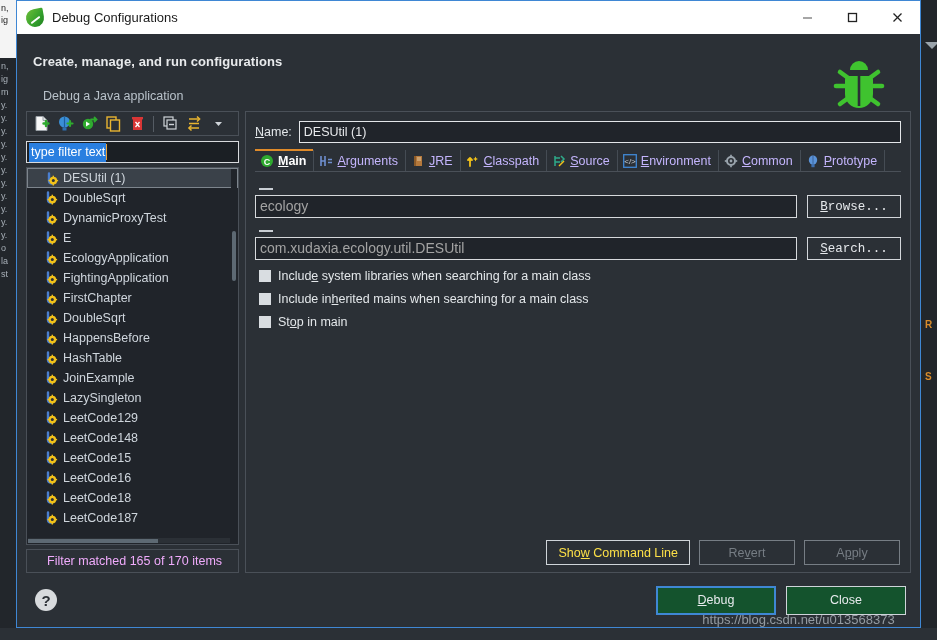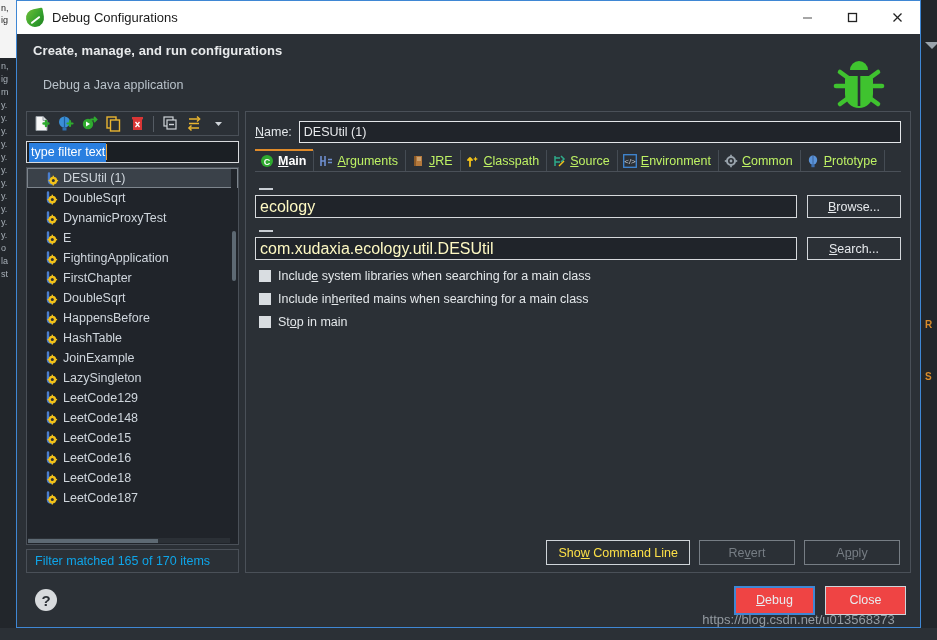--- a/index.html
+++ b/index.html
@@ -88,21 +88,21 @@
   .win-btn {
     width: 45px; height: 33px;
     display: flex; align-items: center; justify-content: center;
     color: #222; font-size: 13px; flex: none;
   }
   .win-btn svg { display: block; }
 
   
   #header {
     height: 73px; background: #2b3036; position: relative; flex: none;
-    padding: 9px 0 0 16px;
+    padding: 20px 0 0 16px;
   }
   #header-title {
     font-size: 13px; font-weight: bold; color: #e8eaec; letter-spacing: .1px;
   }
   #header-sub {
     font-size: 12.5px; color: #b9c2ca; margin-top: 20px; padding-left: 10px;
   }
   #bug-mascot {
     position: absolute; right: 30px; top: 20px; width: 62px; height: 62px;
   }
@@ -167,21 +167,21 @@
     position: absolute; left: 1px; right: 8px; bottom: 1px; height: 5px;
     background: #2b3036;
   }
   #tree-hthumb {
     position: absolute; left: 0; bottom: 0; width: 130px; height: 4px;
     background: #5d6973;
   }
   #filter-status {
     margin-top: 4px; height: 24px; border: 1px solid #4a5058;
     background: #2b3036; display: flex; align-items: center;
-    padding-left: 8px; color: #0ea5e9; font-size: 12.5px; flex: none;
+    padding-left: 20px; color: #f0abfc; font-size: 12.5px; flex: none;
   }
 
   
   #right-col {
     flex: 1; border: 1px solid #4a5058; background: #2b3036;
     display: flex; flex-direction: column; min-width: 0;
     padding: 9px 9px 7px 9px;
   }
   #name-row { display: flex; align-items: center; gap: 7px; flex: none; }
   #name-label { font-size: 12.5px; color: #e3e7ea; }
@@ -193,48 +193,48 @@
     font-family: "Liberation Sans", sans-serif;
   }
 
   #tabs {
     margin-top: 7px; height: 22px; display: flex; align-items: stretch;
     border-bottom: 1px solid #4a5058; flex: none;
   }
   .tab {
     display: flex; align-items: center; gap: 4px;
     padding: 0 7px 0 5px;
-    font-size: 12.5px; color: #bef264;
+    font-size: 12.5px; color: #c4b5fd;
     border-right: 1px solid #454c54;
     position: relative;
   }
   .tab.active { color: #ffffff; font-weight: bold; }
   .tab.active::after {
     content: ""; position: absolute; left: 0; right: 0; top: -1px; height: 2px;
     background: #e08b2a;
   }
   .tab u { text-decoration: underline; }
   .tab-ico { width: 14px; height: 14px; flex: none; }
 
   #tab-content { flex: 1; position: relative; padding-top: 4px; min-height: 0; }
 
   .field-label-dash {
     width: 14px; height: 2px; background: #c9ced4; margin: 12px 0 5px 4px;
   }
   .field-row { display: flex; align-items: center; gap: 10px; }
   .field-input {
     flex: 1; height: 23px; background: #20242a; border: 1px solid #d6d9dc;
-    color: #fef9c3; font-size: 16px; padding: 0 4px; line-height: 21px;
+    color: #a3a3a3; font-size: 14px; padding: 0 4px; line-height: 21px;
     font-family: "Liberation Sans", sans-serif;
   }
   .side-btn {
     width: 94px; height: 23px; background: #2b3036;
     border: 1px solid #d3d7db; color: #e6e9ec; font-size: 12.5px;
     display: flex; align-items: center; justify-content: center;
-    font-family: Liberation Sans, sans-serif;
+    font-family: Liberation Mono, monospace;
   }
   .side-btn u { text-decoration: underline; }
 
   .cb-row { display: flex; align-items: center; gap: 7px; margin-top: 9px; padding-left: 4px; }
   .cb-box {
     width: 12px; height: 12px; background: #d9dde1; border: 1px solid #d9dde1;
     flex: none;
   }
   .cb-label { font-size: 12.5px; color: #e3e7ea; }
   .cb-label u { text-decoration: underline; }
@@ -259,21 +259,21 @@
   }
   #help-icon {
     width: 22px; height: 22px; border-radius: 50%;
     background: #d8dbde; color: #2b3036;
     font-size: 15px; font-weight: bold;
     display: flex; align-items: center; justify-content: center;
     flex: none; font-family: "Liberation Sans", sans-serif;
   }
   #footer-spacer { flex: 1; }
   .footer-btn {
-    width: 81px; height: 29px; background: #ef4444;
+    width: 120px; height: 29px; background: #14532d;
     border: 1px solid #cfd4d9; color: #e8ebee; font-size: 12.5px;
     display: flex; align-items: center; justify-content: center;
     margin-left: 10px; font-family: "Liberation Sans", sans-serif;
   }
   .footer-btn.focused { border: 2px solid #3f87d4; }
   .footer-btn u { text-decoration: underline; }
   #watermark-wrap {
     position: absolute; left: 660px; top: 612px; width: 277px;
     color: #949ba2; font-size: 13px; text-align: center;
   }
@@ -499,20 +499,34 @@
                   <path d="M4 1.5v7.5a2.6 2.6 0 0 0 2.6 2.6h1.2" fill="none" stroke="#4a7fd0" stroke-width="2.4" stroke-linecap="round"></path>
                   <circle cx="8.3" cy="8.6" r="3.9" fill="#f2c21a"></circle>
                   <circle cx="8.3" cy="8.6" r="1.5" fill="#2b3036"></circle>
                   <g fill="#f2c21a">
                     <rect x="7.6" y="3.7" width="1.4" height="2"></rect>
                     <rect x="7.6" y="11.5" width="1.4" height="2"></rect>
                     <rect x="3.5" y="7.9" width="2" height="1.4"></rect>
                     <rect x="11.1" y="7.9" width="2" height="1.4"></rect>
                   </g>
                 </svg></span>
+              <span>EcologyApplication</span>
+            </div>
+            <div class="tree-item">
+              <span class="java-icon"><svg viewBox="0 0 15 15" width="15" height="15">
+                  <path d="M4 1.5v7.5a2.6 2.6 0 0 0 2.6 2.6h1.2" fill="none" stroke="#4a7fd0" stroke-width="2.4" stroke-linecap="round"></path>
+                  <circle cx="8.3" cy="8.6" r="3.9" fill="#f2c21a"></circle>
+                  <circle cx="8.3" cy="8.6" r="1.5" fill="#2b3036"></circle>
+                  <g fill="#f2c21a">
+                    <rect x="7.6" y="3.7" width="1.4" height="2"></rect>
+                    <rect x="7.6" y="11.5" width="1.4" height="2"></rect>
+                    <rect x="3.5" y="7.9" width="2" height="1.4"></rect>
+                    <rect x="11.1" y="7.9" width="2" height="1.4"></rect>
+                  </g>
+                </svg></span>
               <span>FightingApplication</span>
             </div>
             <div class="tree-item">
               <span class="java-icon"><svg viewBox="0 0 15 15" width="15" height="15">
                   <path d="M4 1.5v7.5a2.6 2.6 0 0 0 2.6 2.6h1.2" fill="none" stroke="#4a7fd0" stroke-width="2.4" stroke-linecap="round"></path>
                   <circle cx="8.3" cy="8.6" r="3.9" fill="#f2c21a"></circle>
                   <circle cx="8.3" cy="8.6" r="1.5" fill="#2b3036"></circle>
                   <g fill="#f2c21a">
                     <rect x="7.6" y="3.7" width="1.4" height="2"></rect>
                     <rect x="7.6" y="11.5" width="1.4" height="2"></rect>

